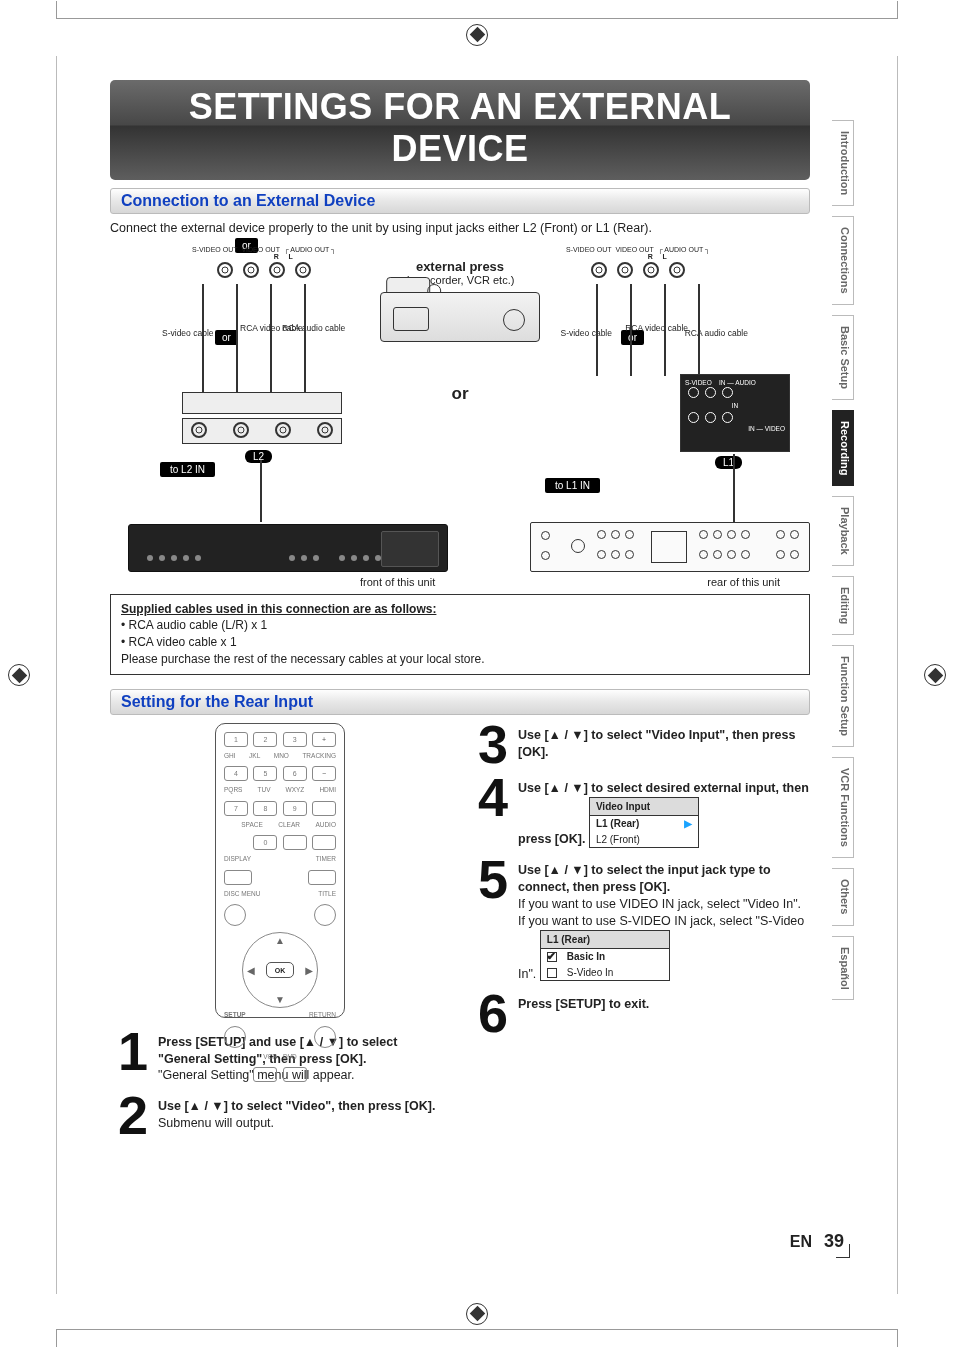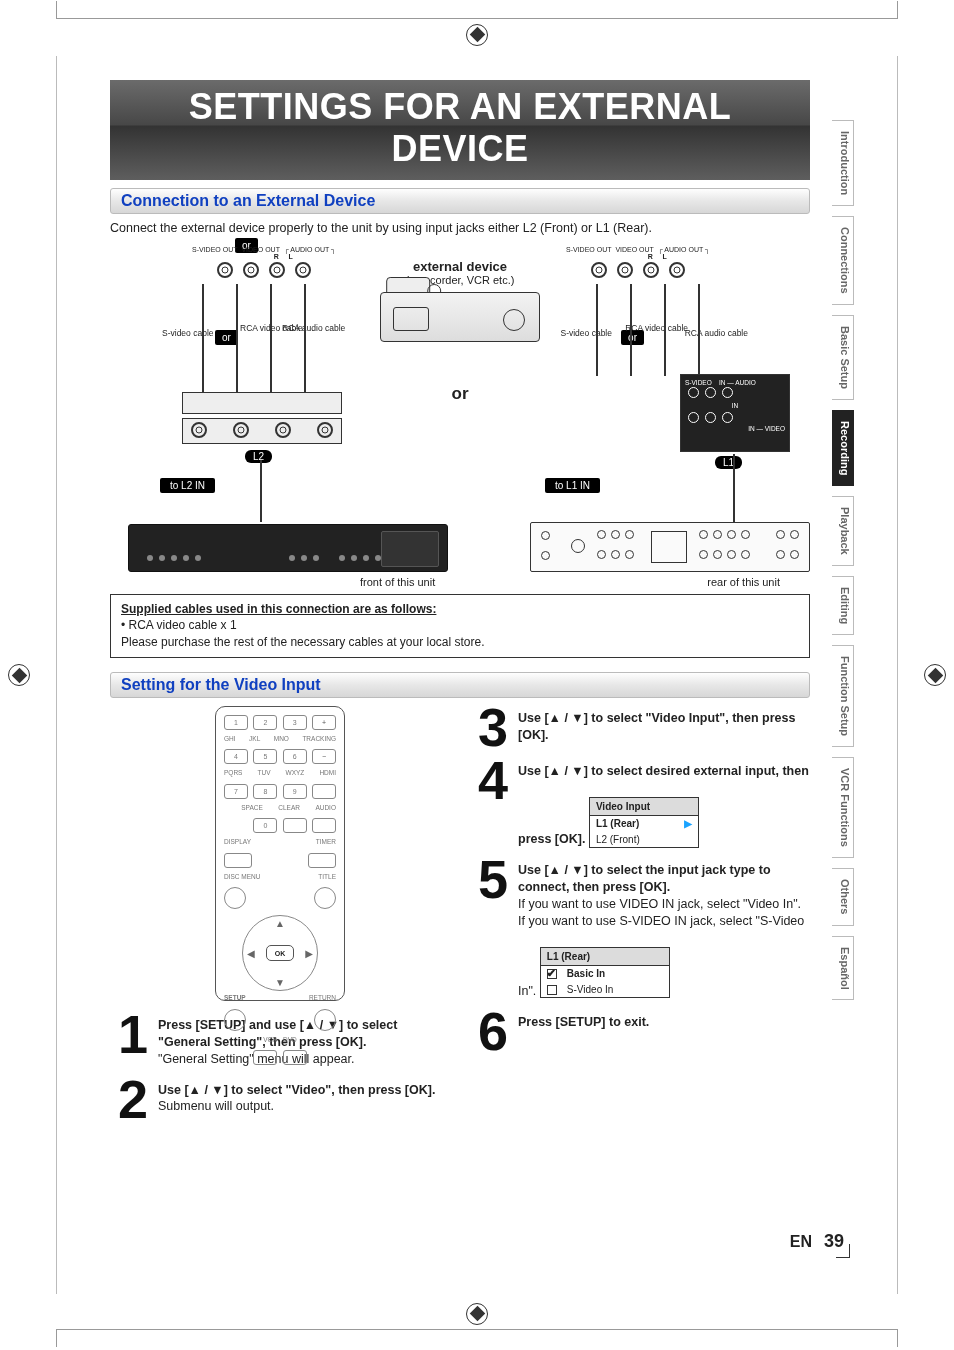--- a/index.html
+++ b/index.html
@@ -20,21 +20,21 @@
   .regmark-left { left:8px; } .regmark-right { right:8px; }
   .margin-vert { position:absolute; top:56px; bottom:56px; width:1px; background:#bbb; }
   .margin-vert.left { left:56px; } .margin-vert.right { right:56px; }
 
   .content { position:absolute; left:110px; top:80px; width:700px; }
 
   
   .title-banner {
     background: linear-gradient(#6b6b6b 0%, #474747 45%, #333 46%, #5e5e5e 100%);
     color:#fff; font-size:36px; font-weight:700; letter-spacing:0.5px;
-    padding:6px 18px 10px 18px; border-radius:0; margin-bottom:4px;
+    padding:6px 18px 10px 18px; border-radius:5px; margin-bottom:4px;
     text-align:center;
   }
   .section-bar {
     background: linear-gradient(#fefefe 0%, #e7e7e7 50%, #d7d7d7 100%);
     border:1px solid #bbb; border-radius:3px; padding:3px 10px; margin:8px 0 6px 0;
   }
   .section-bar span { color:#1040c0; font-weight:700; font-size:16px;margin-top:42px; }
   .intro p { font-size:12.5px; line-height:1.4; margin:4px 0 2px 0; }
 
   
@@ -89,21 +89,21 @@
   .dpad{position:relative;width:76px;height:76px;margin:0 auto;border:1px solid #888;border-radius:50%;}
   .dpad .ok{position:absolute;left:50%;top:50%;transform:translate(-50%,-50%);width:28px;height:16px;border:1px solid #555;border-radius:5px;font-size:7px;display:flex;align-items:center;justify-content:center;font-weight:700;}
   .dpad .arr{position:absolute;font-size:10px;color:#666;}
   .dpad .up{left:50%;top:2px;transform:translateX(-50%);} .dpad .dn{left:50%;bottom:2px;transform:translateX(-50%);}
   .dpad .lf{left:4px;top:50%;transform:translateY(-50%);} .dpad .rt{right:4px;top:50%;transform:translateY(-50%);}
 
   .step{display:flex;gap:10px;margin-bottom:10px;align-items:flex-start;}
   .step-num{font-size:54px;font-weight:800;line-height:0.8;min-width:38px;text-align:right;color:#111;}
   .step-body{flex:1;font-size:12.5px;line-height:1.35;padding-top:4px;}
   .step-body b{font-weight:700;}
-  .menu-box{border:1px solid #333;font-size:10px;margin-top:17px;display:inline-block;min-width:110px;}
+  .menu-box{border:1px solid #333;font-size:10px;margin-top:0;display:inline-block;min-width:110px;}
   .menu-box .mh{background:#dcdcdc;font-weight:700;padding:2px 6px;border-bottom:1px solid #333;}
   .menu-box .mi{padding:1px 6px;display:flex;align-items:center;gap:6px;}
   .menu-box .mi.sel{font-weight:700;}
   .tri{display:inline-block;color:#19a3ff;font-size:10px;margin-left:auto;}
   .chk{width:10px;height:10px;border:1px solid #333;display:inline-block;margin-right:4px;position:relative;}
   .chk.on::after{content:"✔";position:absolute;left:-1px;top:-4px;font-size:11px;}
 
   
   .tabs{position:absolute;right:100px;top:120px;width:22px;display:flex;flex-direction:column;gap:10px;}
   .tab{writing-mode:vertical-rl;font-size:11px;font-weight:700;color:#666;padding:10px 2px;border:1px solid #bbb;border-left:none;background:#fff;text-align:center;}
@@ -170,21 +170,21 @@
         <div><span>S-VIDEO OUT</span>&nbsp;&nbsp;<span>VIDEO OUT</span>&nbsp;&nbsp;┌ <span>AUDIO OUT</span> ┐<br><span style="visibility:hidden">x</span>&nbsp;&nbsp;&nbsp;&nbsp;&nbsp;&nbsp;&nbsp;&nbsp;&nbsp;&nbsp;&nbsp;&nbsp;&nbsp;&nbsp;&nbsp;&nbsp;&nbsp;&nbsp;<b>R</b>&nbsp;&nbsp;&nbsp;&nbsp;&nbsp;<b>L</b></div>
         <div class="jacks">
             <span class="jack"></span>
             <span class="jack"></span>
             <span class="jack"></span>
             <span class="jack"></span>
           </div>
       </div>
 
       <div class="ext-label">
-        <b>external device</b>
+        <b>external press</b>
         <span>(camcorder, VCR etc.)</span>
       </div>
       <div class="camcorder"></div>
       <div class="vcr-dev"></div>
 
       <div class="cable-lbl" style="left:52px;top:85px;">S-video cable</div>
       <div class="or-badge" style="left:105px;top:86px;">or</div>
       <div class="cable-lbl" style="left:130px;top:80px;">RCA video cable</div>
       <div class="cable-lbl" style="left:172px;top:80px;">RCA audio cable</div>
 
@@ -205,21 +205,21 @@
       <div class="or-big" style="left:50%;top:140px;transform:translateX(-50%);">or</div>
 
       <div class="jacks-strip" style="left:72px;top:148px;width:160px;height:22px;"></div>
       <div class="jacks-strip" style="left:72px;top:174px;width:160px;height:26px;">
         <span class="jack" style="position:absolute;left:8px;top:3px;"></span>
         <span class="jack" style="position:absolute;left:50px;top:3px;"></span>
         <span class="jack" style="position:absolute;left:92px;top:3px;"></span>
         <span class="jack" style="position:absolute;left:134px;top:3px;"></span>
       </div>
       <div class="l-badge" style="left:135px;top:206px;">L2</div>
-      <div class="to-badge" style="left:50px;top:234px;">to L2 IN</div>
+      <div class="to-badge" style="left:50px;top:218px;">to L2 IN</div>
       <div class="svline" style="left:150px;top:216px;height:62px;"></div>
 
       <div class="rear-jblock">
         <div><span>S-VIDEO</span>&nbsp;&nbsp;&nbsp;&nbsp;<span>IN — AUDIO</span></div>
         <div><span class="jk"></span><span class="jk"></span><span class="jk"></span></div>
         <div style="text-align:center;margin:2px 0;"><span>IN</span></div>
         <div><span class="jk"></span><span class="jk"></span><span class="jk"></span></div>
         <div style="text-align:right;"><span>IN — VIDEO</span></div>
       </div>
       <div class="l-badge" style="right:68px;top:212px;">L1</div>
@@ -265,26 +265,27 @@
         <div class="rear-port" style="right:10px;top:7px;"></div>
           <div class="rear-port" style="right:24px;top:7px;"></div>
         <div class="rear-port" style="right:10px;top:27px;"></div>
           <div class="rear-port" style="right:24px;top:27px;"></div>
       </div>
       <div class="ft-caption" style="right:30px;">rear of this unit</div>
     </div>
 
     <div class="supplied-box">
       <div class="hdr">Supplied cables used in this connection are as follows:</div>
+      <div>• RCA audio cable (L/R) x 1</div>
       <div>• RCA video cable x 1</div>
       <div>Please purchase the rest of the necessary cables at your local store.</div>
     </div>
 
     <div class="section-bar" style="margin-top:14px;">
-      <span>Setting for the Video Input</span>
+      <span>Setting for the Rear Input</span>
     </div>
 
     <div class="steps-wrap">
 
       <div class="step-col">
 
         <div class="remote">
           <div class="row">
               <div class="key num">1</div>
               <div class="key num">2</div>

